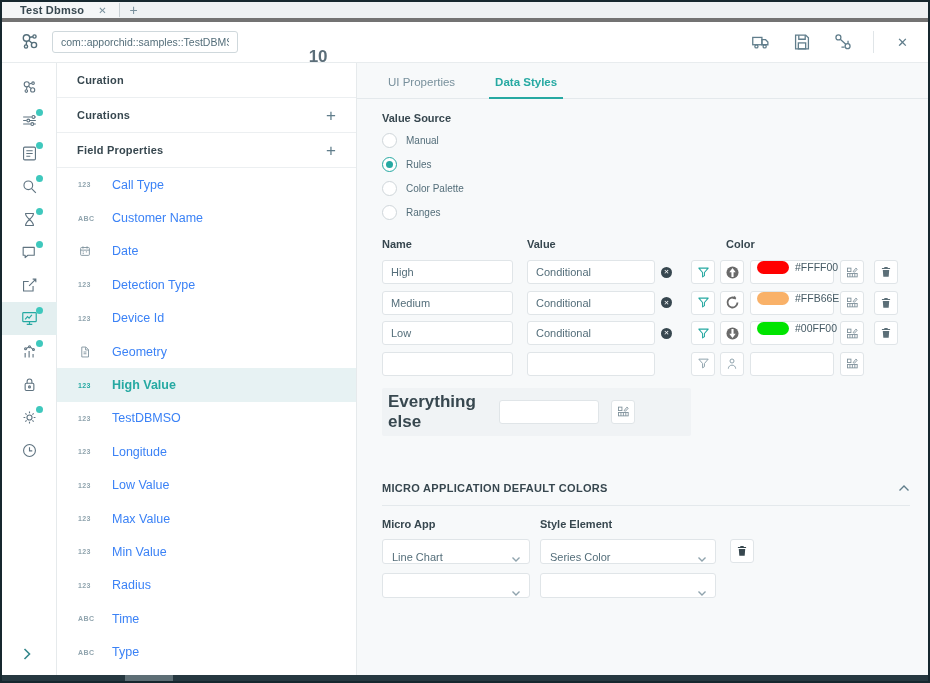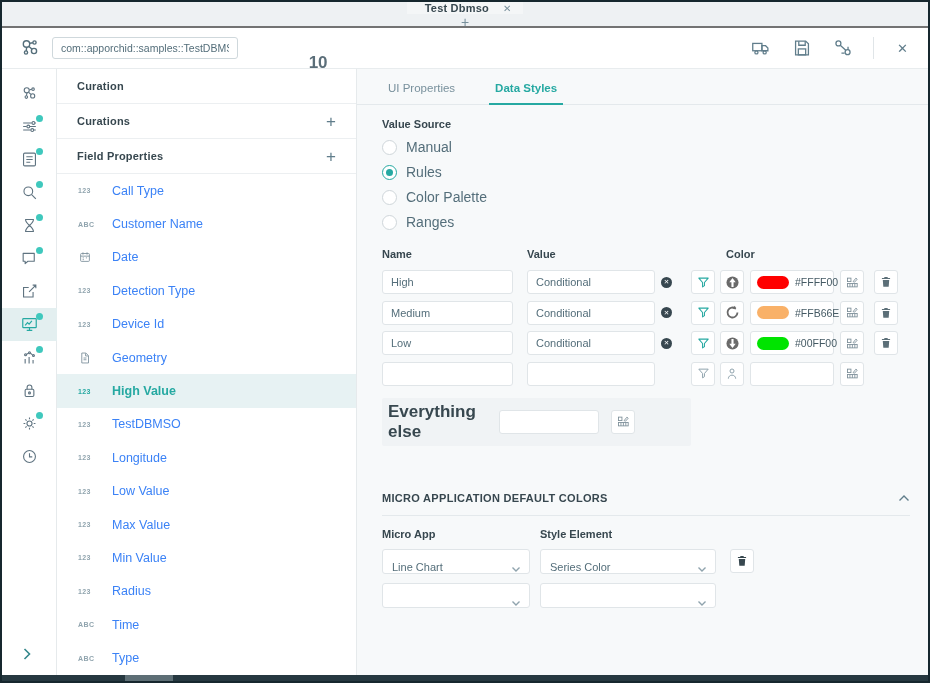--- a/index.html
+++ b/index.html
@@ -1,20 +1,20 @@
 <!DOCTYPE html>
 <html><head>
 <meta charset="utf-8">
 <style>
   * { margin:0; padding:0; box-sizing:border-box; }
   html,body { width:930px; height:683px; background:#fff; font-family:"Liberation Sans", sans-serif; }
   .window { position:relative; width:930px; height:683px; border:2px solid #16272e; background:#fff; overflow:hidden; display:flex; flex-direction:column; }
 
   
-  .tabstrip { height:26px; background:#eef1f3; border-bottom:2px solid #737373; display:flex; align-items:center; flex-shrink:0;flex-direction:column; }
+  .tabstrip { height:20px; background:#eef1f3; border-bottom:4px solid #737373; display:flex; align-items:center; flex-shrink:0; }
   .tabstrip .tab { display:flex; align-items:center; height:100%; padding:0 12px 0 18px; background:#f4f6f7; }
   .tab-title { font-size:11px; font-weight:bold; color:#37474f; letter-spacing:.2px; }
   .tab-close { margin-left:14px; font-size:10px; color:#78909c; cursor:pointer; }
   .tab-divider { width:1px; height:14px; background:#c8d0d4; }
   .tab-new { padding:0 10px; font-size:14px; color:#78909c; cursor:pointer; }
 
   
   .header { height:41px; background:#fff; border-bottom:1px solid #e8ecee; display:flex; align-items:center; padding:0 16px 0 16px; flex-shrink:0; }
   .hdr-icon { width:24px; height:24px; color:#546e7a; margin-right:10px; }
   .src-input { width:186px; height:22px; border:1px solid #cfd8dc; border-radius:3px; font-size:10.5px; color:#546e7a; padding:0 8px; font-family:"Liberation Sans",sans-serif; outline:none; background:#fff; }
@@ -60,33 +60,33 @@
   .mcontent { padding:0 18px 0 25px; flex:1; overflow:hidden; }
   .sec-head { height:34px; display:flex; align-items:center; justify-content:space-between; border-bottom:1px solid #e4e9ec; }
   .sec-title { font-size:11px; font-weight:bold; color:#37474f; letter-spacing:.3px; }
   .chev-up { color:#607d8b; cursor:pointer; display:flex; }
 
   .vs-label { font-size:11px; font-weight:bold; color:#37474f; margin-top:13px; }
   .radio-row { display:flex; align-items:center; margin-top:9px; cursor:pointer; }
   .radio { width:15px; height:15px; border-radius:50%; border:1.5px solid #cfd6da; background:#fff; margin-right:9px; display:flex; align-items:center; justify-content:center; flex-shrink:0; }
   .radio-row.selected .radio { border-color:#26a9a2; }
   .radio-row.selected .radio::after { content:""; width:7px; height:7px; border-radius:50%; background:#26a9a2; }
-  .radio-lbl { font-size:14px; color:#546e7a;text-align:right; }
+  .radio-lbl { font-size:10px; color:#546e7a;text-align:right; }
 
   .rt-head { display:flex; font-size:11px; font-weight:bold; color:#37474f; margin-top:18px; margin-bottom:10px; }
   .h-name { width:145px; } .h-value { width:199px; }
   .rt-row { display:flex; align-items:center; margin-bottom:6.5px; }
   .tin { height:24px; border:1px solid #e0e5e8; border-radius:3px; background:#fff; font-size:11px; color:#546e7a; padding:0 8px; font-family:"Liberation Sans",sans-serif; outline:none; }
   .rt-name { width:131px; margin-right:14px; }
   .vwrap { position:relative; width:152px; margin-right:12px; }
   .rt-value { width:128px; padding-right:22px; }
   .clear-chip { position:absolute; right:7px; top:6.5px; width:11px; height:11px; border-radius:50%; background:#37474f; color:#fff; font-size:6.5px; display:flex; align-items:center; justify-content:center; cursor:pointer; }
   .icon-btn { width:24px; height:24px; border:1px solid #e0e5e8; border-radius:3px; background:#fff; display:flex; align-items:center; justify-content:center; cursor:pointer; flex-shrink:0; }
   .btn-funnel { margin-right:5px; } .btn-mod { margin-right:6px; }
-  .color-box { width:84px; height:24px; border:1px solid #e0e5e8; border-radius:3px; background:#fff; display:flex; align-items:center; padding:0 6px; margin-right:6px; }
+  .color-box { width:84px; height:24px; border:1px solid #e0e5e8; border-radius:3px; background:#fff; display:flex; padding:0 6px; margin-right:6px; }
   .swatch { width:32px; height:13px; border-radius:7px; margin-right:6px; flex-shrink:0; }
   .hexlbl { font-size:10.5px; color:#455a64; }
   .btn-trash { margin-left:10px; }
 
   .else-band { display:flex; align-items:center; margin-top:12px; background:#f0f3f5; padding:4px 56px 4px 6px; width:fit-content; border-radius:2px; }
   .else-lbl { font-size:17px; font-weight:bold; color:#37474f; width:111px; }
   .else-input { width:100px; margin-right:12px; }
 
   .micro-wrap { margin-top:36px; }
   .col-lbls { display:flex; margin-top:12px; font-size:11px; font-weight:bold; color:#37474f; }

